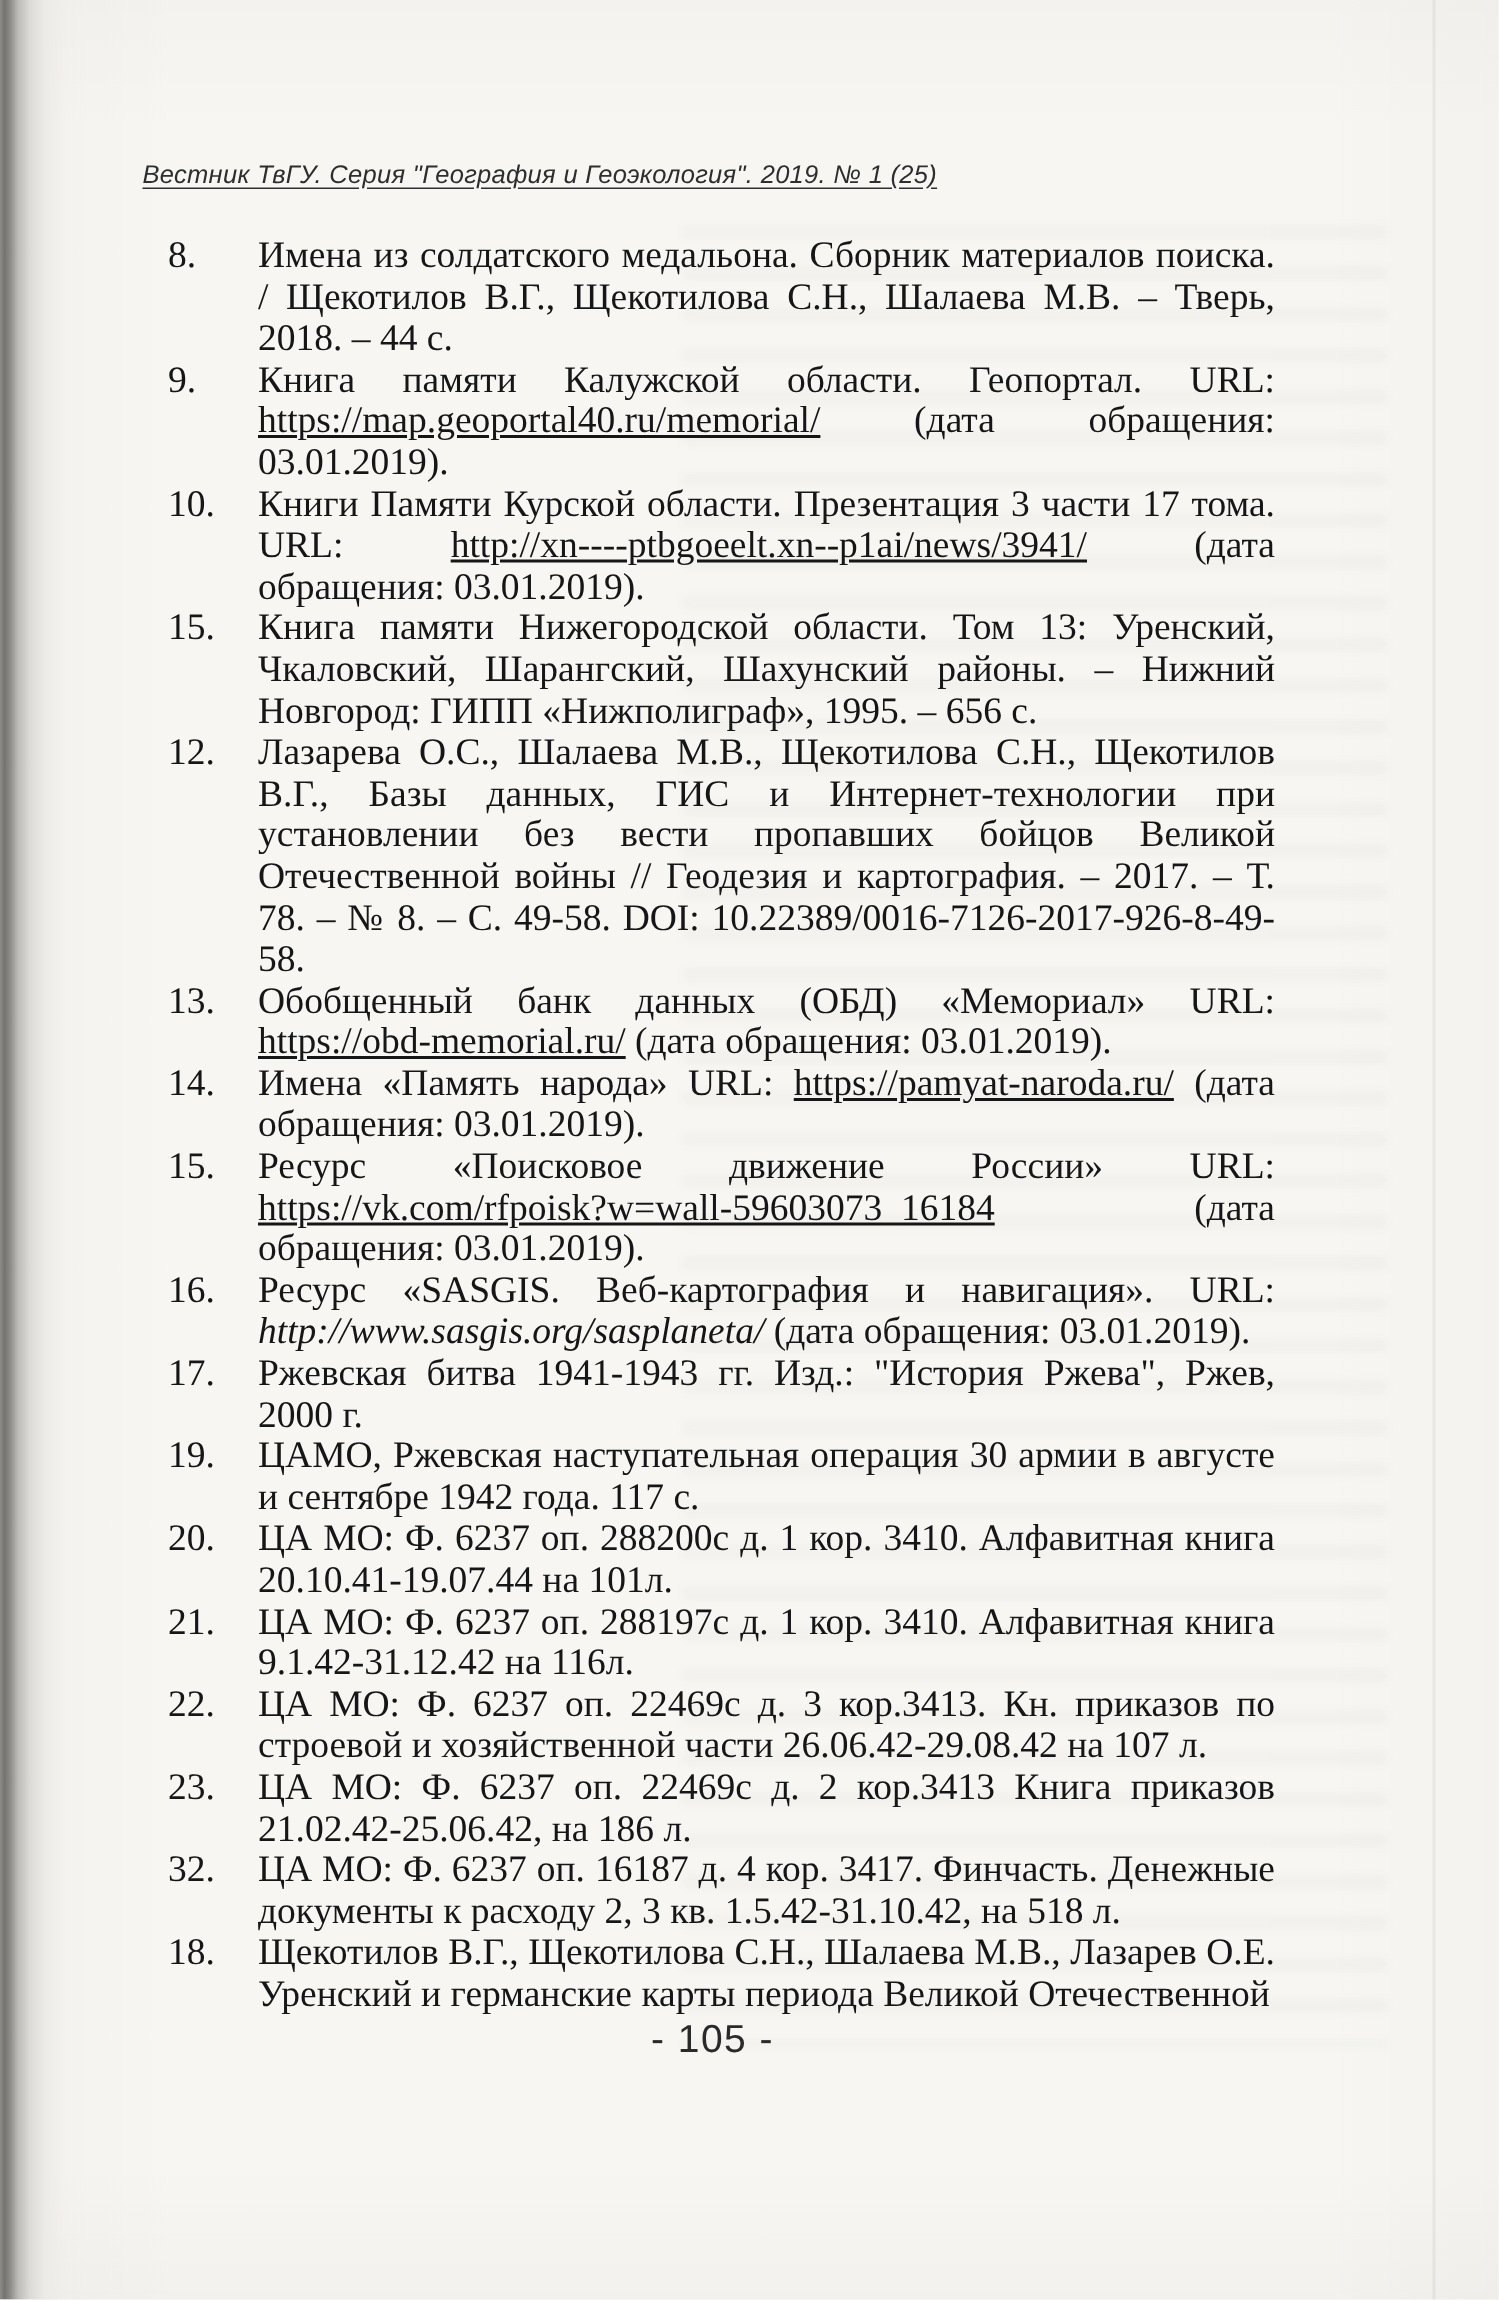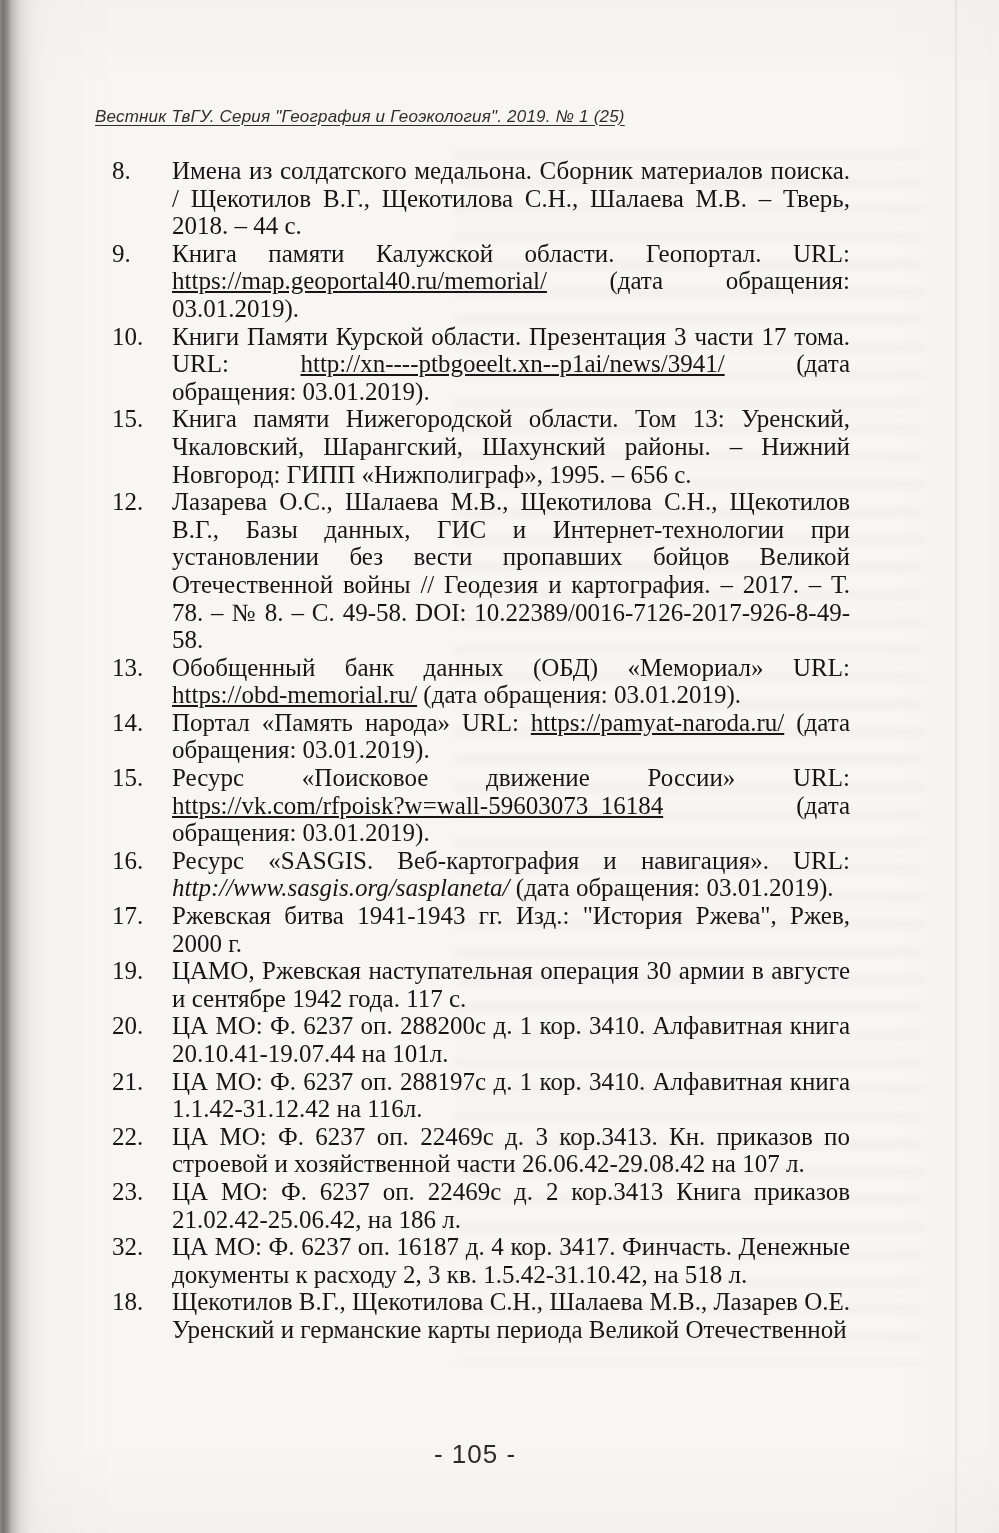--- a/index.html
+++ b/index.html
@@ -66,21 +66,21 @@
     text-align-last: left;
   }
   ol.refs .num {
     position: absolute; left: 0; top: 0;
     width: 34px;
     text-align: right;
   }
   .u  { text-decoration: underline; text-underline-offset: 2px; }
   .iu { font-style: italic; text-underline-offset: 2px; }
   .page-number {
-    position: absolute; left: 100px; top: 1439px; width: 750px;
+    position: absolute; left: 100px; top: 1344px; width: 750px;
     text-align: center;
     font-family: "Liberation Sans", sans-serif;
     font-size: 26px;
     color: #2a2a2a;
     letter-spacing: 1px;
   }
 </style>
 </head>
 <body>
 
@@ -91,26 +91,26 @@
 
 <div class="journal-header">Вестник ТвГУ. Серия "География и Геоэкология". 2019. № 1 (25)</div>
 
 <ol class="refs">
     <li><span class="num">8.</span><span>Имена из солдатского медальона. Сборник материалов поиска. / Щекотилов В.Г., Щекотилова С.Н., Шалаева М.В. – Тверь, 2018. – 44 с.</span></li>
     <li><span class="num">9.</span><span>Книга памяти Калужской области. Геопортал. URL: </span><span class="u">https://map.geoportal40.ru/memorial/</span><span> (дата обращения: 03.01.2019).</span></li>
     <li><span class="num">10.</span><span>Книги Памяти Курской области. Презентация 3 части 17 тома. URL: </span><span class="u">http://xn----ptbgoeelt.xn--p1ai/news/3941/</span><span> (дата обращения: 03.01.2019).</span></li>
     <li><span class="num">15.</span><span>Книга памяти Нижегородской области. Том 13: Уренский, Чкаловский, Шарангский, Шахунский районы. – Нижний Новгород: ГИПП «Нижполиграф», 1995. – 656 с.</span></li>
     <li><span class="num">12.</span><span>Лазарева О.С., Шалаева М.В., Щекотилова С.Н., Щекотилов В.Г., Базы данных, ГИС и Интернет-технологии при установлении без вести пропавших бойцов Великой Отечественной войны // Геодезия и картография. – 2017. – Т. 78. – № 8. – С. 49-58. DOI: 10.22389/0016-7126-2017-926-8-49-58.</span></li>
     <li><span class="num">13.</span><span>Обобщенный банк данных (ОБД) «Мемориал» URL: </span><span class="u">https://obd-memorial.ru/</span><span> (дата обращения: 03.01.2019).</span></li>
-    <li><span class="num">14.</span><span>Портал «Память народа» URL: </span><span class="u">https://pamyat-naroda.ru/</span><span> (дата обращения: 03.01.2019).</span></li>
+    <li><span class="num">14.</span><span>Имена «Память народа» URL: </span><span class="u">https://pamyat-naroda.ru/</span><span> (дата обращения: 03.01.2019).</span></li>
     <li><span class="num">15.</span><span>Ресурс «Поисковое движение России» URL: </span><span class="u">https://vk.com/rfpoisk?w=wall-59603073_16184</span><span> (дата обращения: 03.01.2019).</span></li>
     <li><span class="num">16.</span><span>Ресурс «SASGIS. Веб-картография и навигация». URL: </span><span class="iu">http://www.sasgis.org/sasplaneta/</span><span> (дата обращения: 03.01.2019).</span></li>
     <li><span class="num">17.</span><span>Ржевская битва 1941-1943 гг. Изд.: "История Ржева", Ржев, 2000 г.</span></li>
     <li><span class="num">19.</span><span>ЦАМО, Ржевская наступательная операция 30 армии в августе и сентябре 1942 года. 117 с.</span></li>
     <li><span class="num">20.</span><span>ЦА МО: Ф. 6237 оп. 288200с д. 1 кор. 3410. Алфавитная книга 20.10.41-19.07.44 на 101л.</span></li>
-    <li><span class="num">21.</span><span>ЦА МО: Ф. 6237 оп. 288197с д. 1 кор. 3410. Алфавитная книга 1.1.42-31.12.42 на 116л.</span></li>
+    <li><span class="num">21.</span><span>ЦА МО: Ф. 6237 оп. 288197с д. 1 кор. 3410. Алфавитная книга 9.1.42-31.12.42 на 116л.</span></li>
     <li><span class="num">22.</span><span>ЦА МО: Ф. 6237 оп. 22469с д. 3 кор.3413. Кн. приказов по строевой и хозяйственной части 26.06.42-29.08.42 на 107 л.</span></li>
     <li><span class="num">23.</span><span>ЦА МО: Ф. 6237 оп. 22469с д. 2 кор.3413 Книга приказов 21.02.42-25.06.42, на 186 л.</span></li>
     <li><span class="num">32.</span><span>ЦА МО: Ф. 6237 оп. 16187 д. 4 кор. 3417. Финчасть. Денежные документы к расходу 2, 3 кв. 1.5.42-31.10.42, на 518 л.</span></li>
     <li><span class="num">18.</span><span>Щекотилов В.Г., Щекотилова С.Н., Шалаева М.В., Лазарев О.Е. Уренский и германские карты периода Великой Отечественной</span></li>
   </ol>
 
 <div class="page-number">- 105 -</div>
 
 </body></html>

